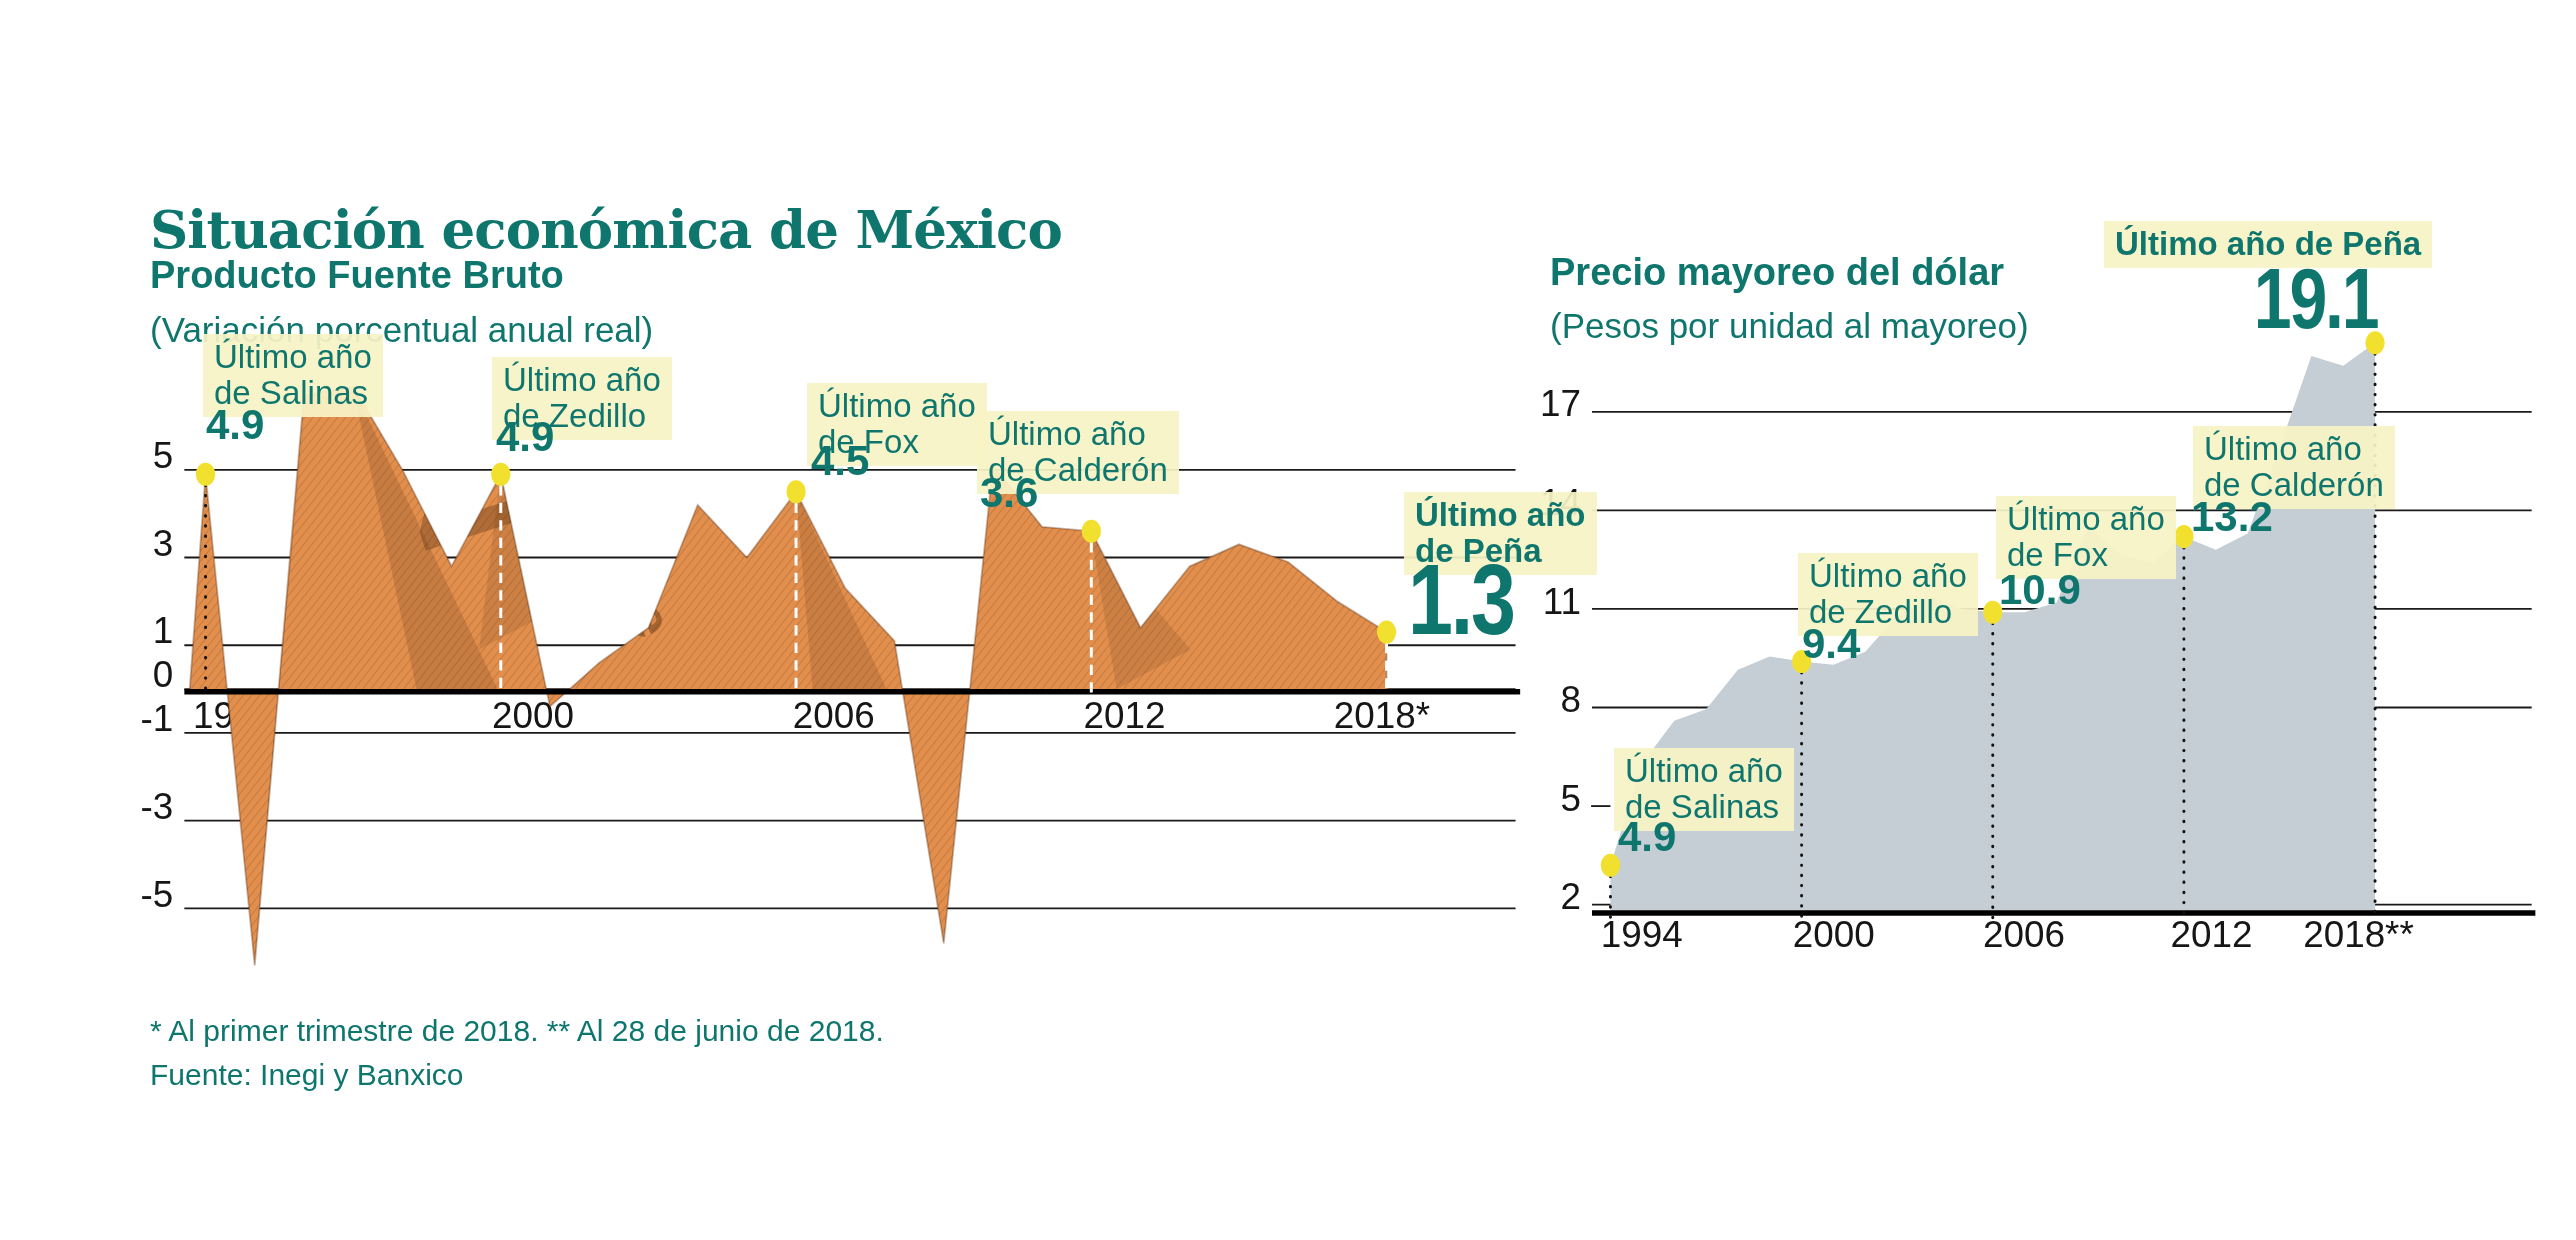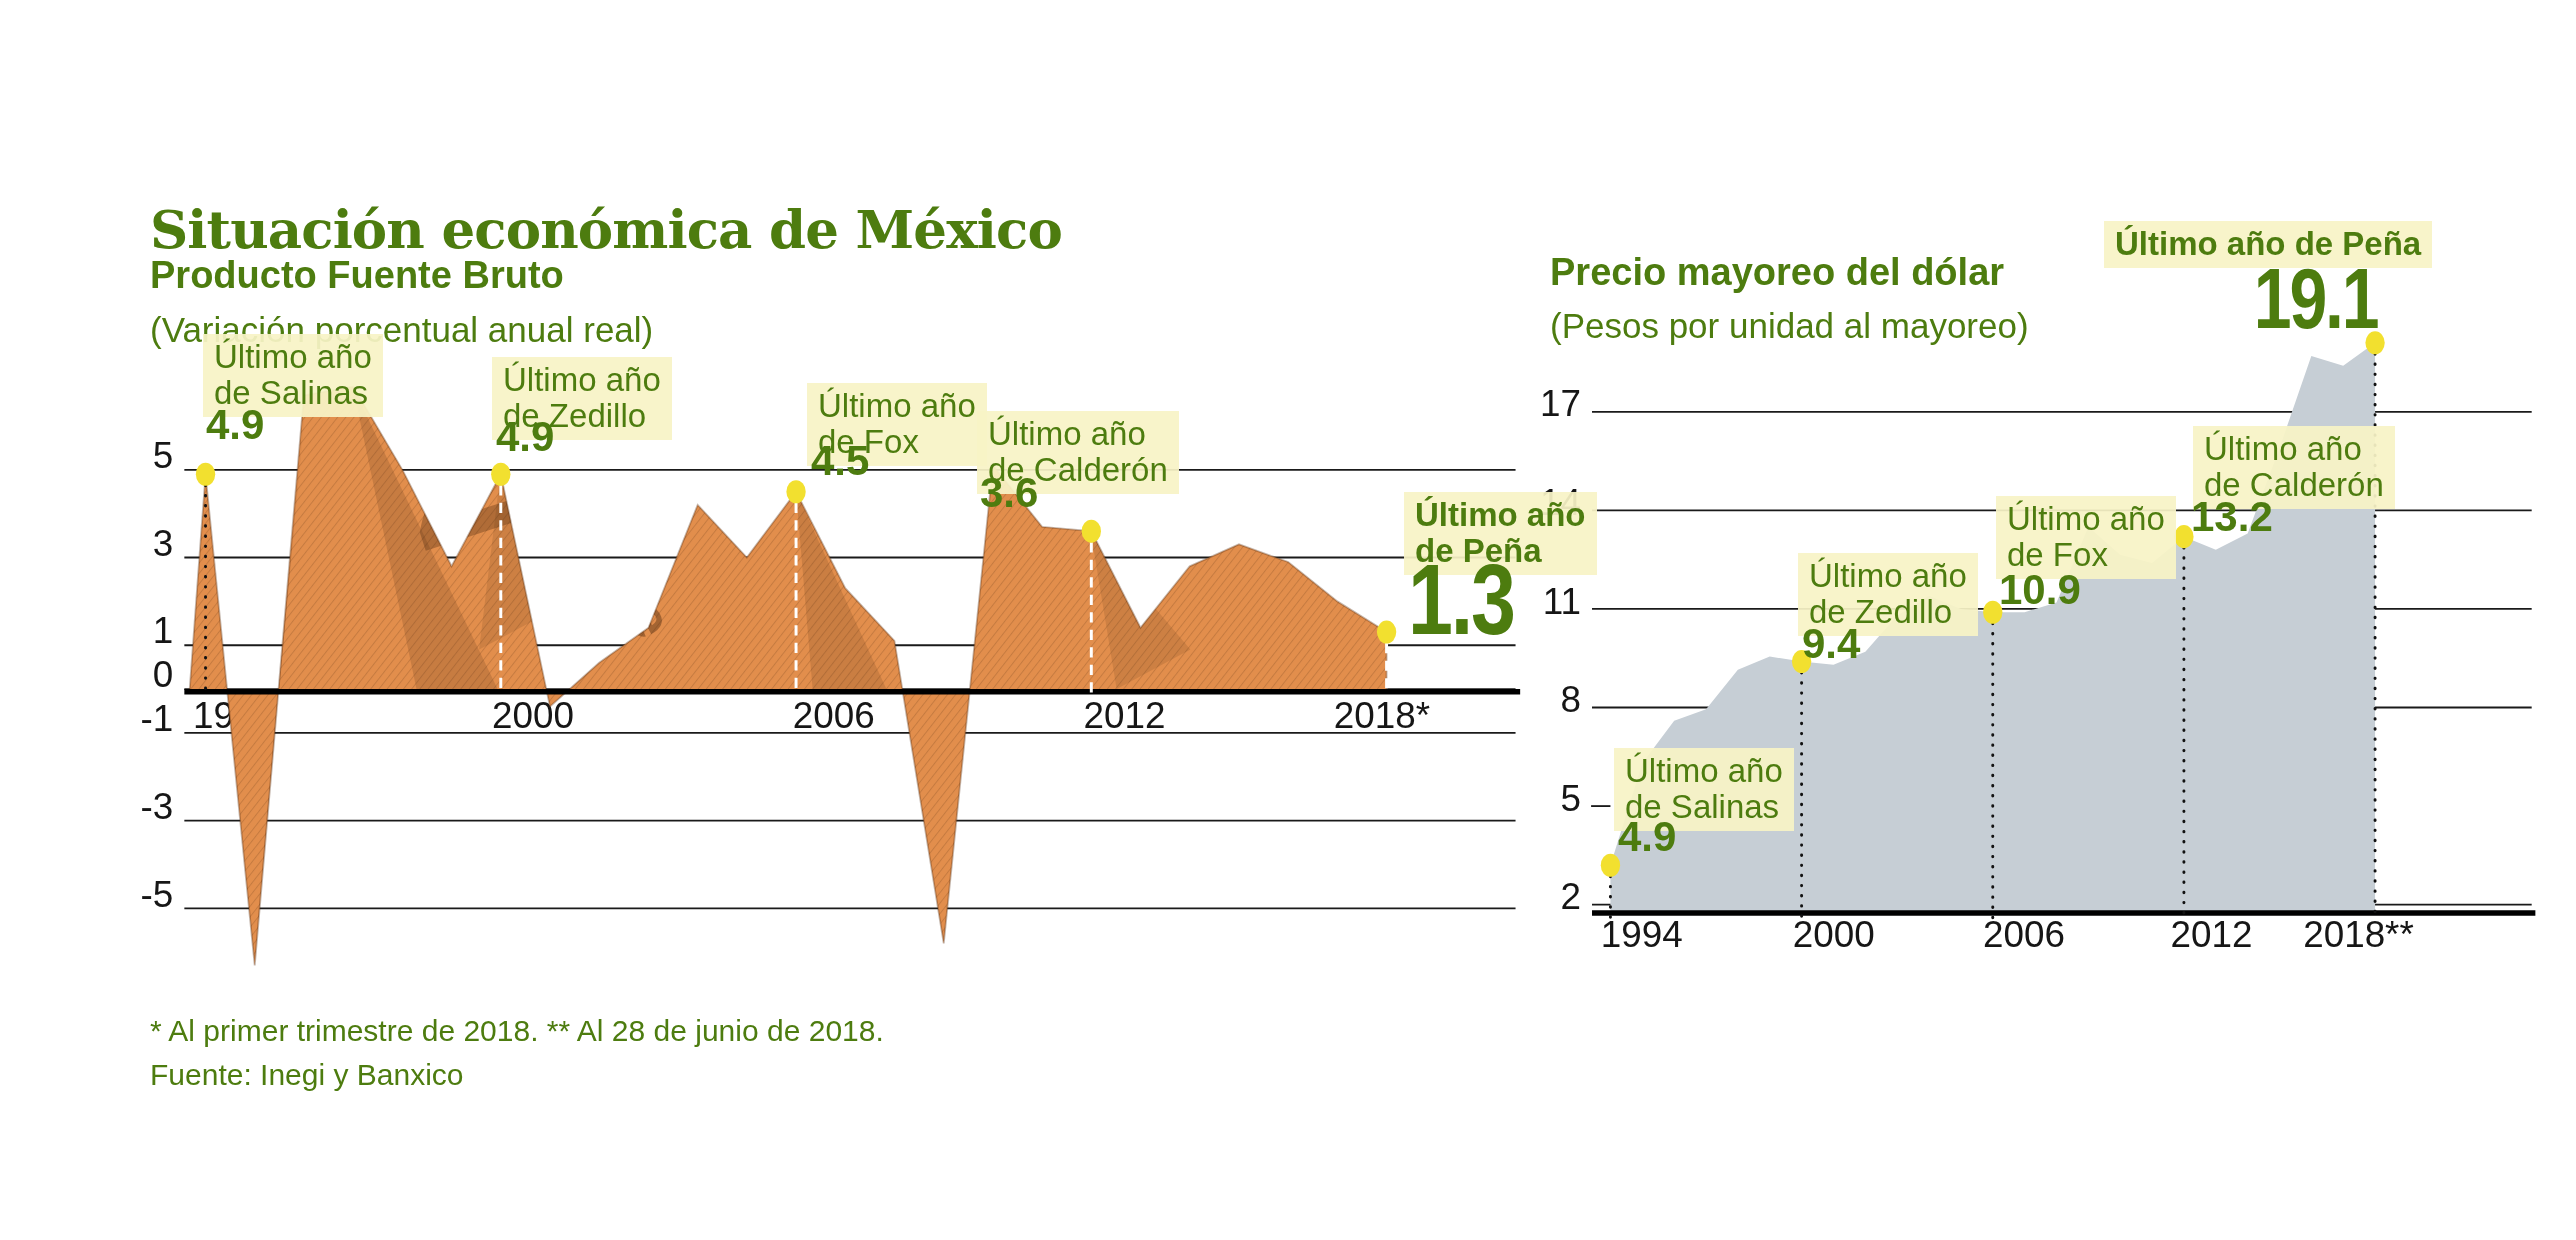--- a/index.html
+++ b/index.html
@@ -1,17 +1,17 @@
 <!DOCTYPE html>
 <html style="font-size:14.7px"><head>
 <meta charset="utf-8">
 <style>
   html,body{margin:0;padding:0;background:#fff;}
   .stage{position:relative;width:2576px;height:1240px;background:#fff;overflow:hidden;
-         font-family:"Liberation Sans",sans-serif;color:#4d7c0f;}
+         font-family:"Liberation Sans",sans-serif;color:#0f766e;}
   .abs{position:absolute;}
   .page-title{font-family:"DejaVu Serif","Liberation Serif",serif;font-weight:bold;
               font-size:53px;letter-spacing:-0.9px;}
   .chart-title{font-size:38px;font-weight:bold;}
   .chart-subtitle{font-size:35px;font-weight:normal;margin-top:17px;}
   .footnote{font-size:30px;line-height:41px;}
   svg text{font-family:"Liberation Sans",sans-serif;}
   .anno-box{position:absolute;background:rgba(248,243,198,0.93);padding:4.6px 11px 6.4px 11px;
             font-size:33px;line-height:36px;white-space:nowrap;}
   .anno-box.bold{font-weight:bold;}

